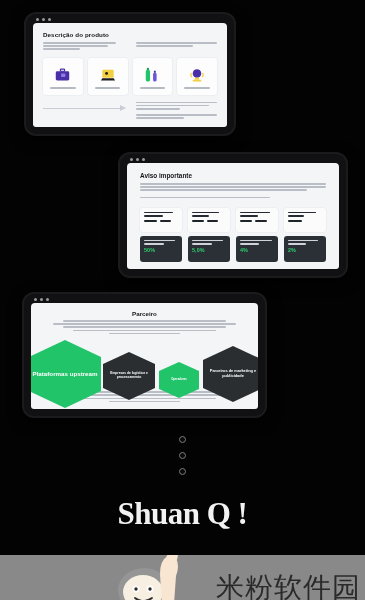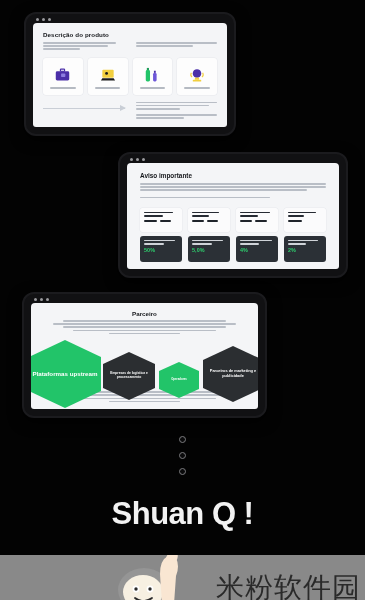--- a/index.html
+++ b/index.html
@@ -79,21 +79,21 @@
   .s3-foot { margin-top:2px; }
   .s3-foot .ln { margin-left:auto; margin-right:auto; }
 
   
   .dots { position:absolute; left:0; right:0; top:436px; display:flex;
           flex-direction:column; align-items:center; gap:9px; }
   .dots .d { width:7px; height:7px; border-radius:50%; border:1.4px solid #7b7b7e; background:#0a0a0b; }
 
   
   .outro { position:absolute; left:0; right:0; top:498px; text-align:center; }
-  .outro h1 { font-size:31px; font-weight:bold; color:#f2f2f2; letter-spacing:-0.5px; line-height:1; }
+  .outro h1 { font-size:31px; font-weight:bold; color:#f2f2f2; letter-spacing:-0.5px; line-height:1;font-family:Liberation Serif, serif; }
   .outro p { font-size:7.5px; color:#dcdcdc; margin-top:5px; letter-spacing:.2px; }
 
   
   .wm { position:absolute; left:0; bottom:0; width:365px; height:45px;
         background:rgba(190,190,190,.72); display:flex; align-items:center;
         justify-content:flex-end; padding-right:4px; overflow:hidden; }
   .wm-text { font-size:28px; color:#2a2a2a; letter-spacing:1px;
              font-family:"DejaVu Sans", sans-serif;margin-top:20px; }
   .wm-mascot { position:absolute; left:110px; bottom:-10px; width:86px; height:66px; }
 </style>

